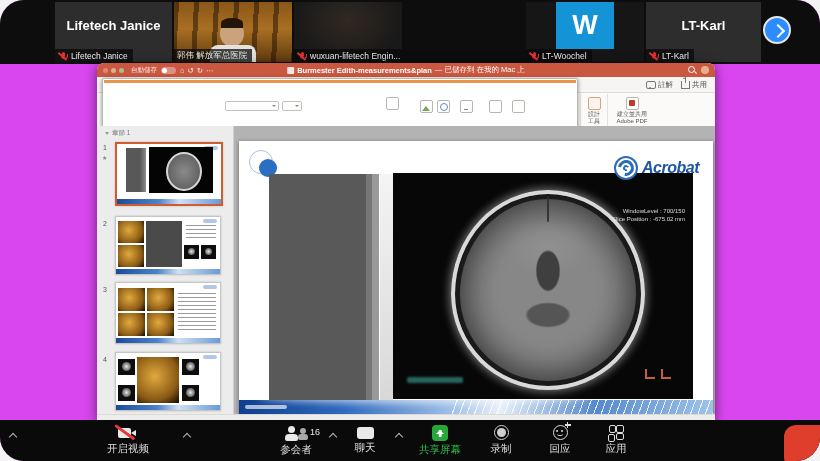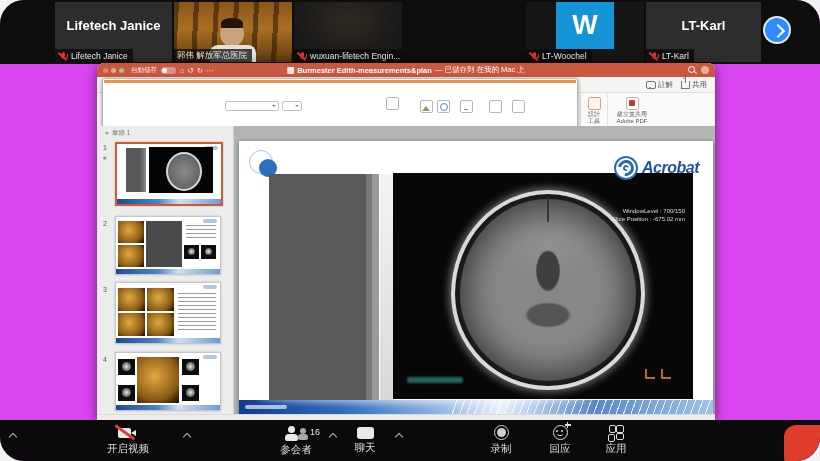--- a/index.html
+++ b/index.html
@@ -487,20 +487,24 @@
             <span class="pcount">16</span>
           </span>
         <span class="lbl">参会者</span>
       </div>
       <span class="chev" style="left:330px;top:12px;"></span>
       <div class="zitem" style="left:340px;width:50px;">
         <span class="bub"></span>
         <span class="lbl">聊天</span>
       </div>
       <span class="chev" style="left:396px;top:12px;"></span>
+      <div class="zitem green" style="left:405px;width:70px;">
+        <span class="share-ic"></span>
+        <span class="lbl">共享屏幕</span>
+      </div>
       <div class="zitem" style="left:476px;width:50px;">
         <span class="rec"></span>
         <span class="lbl">录制</span>
       </div>
       <div class="zitem" style="left:535px;width:50px;">
         <span class="react">
             <span class="plus"></span>
           </span>
         <span class="lbl">回应</span>
       </div>

